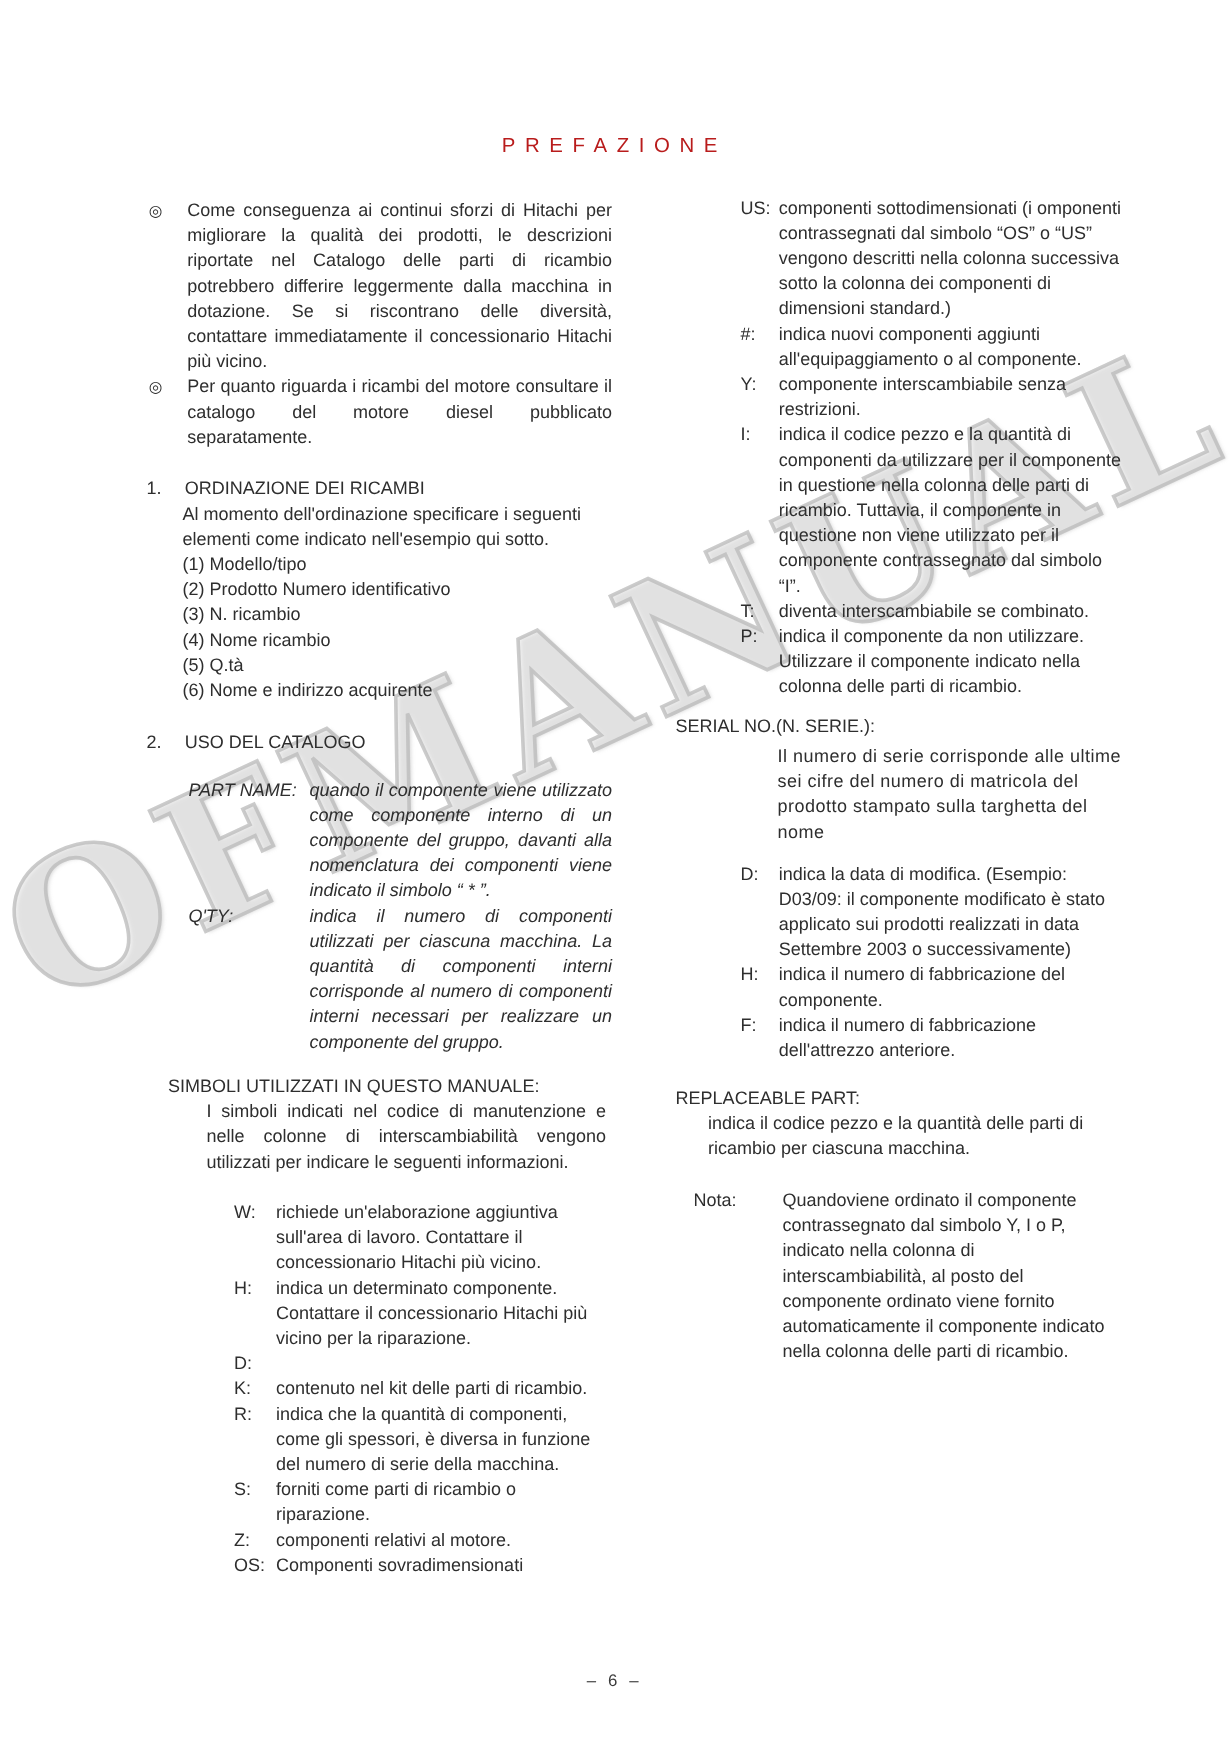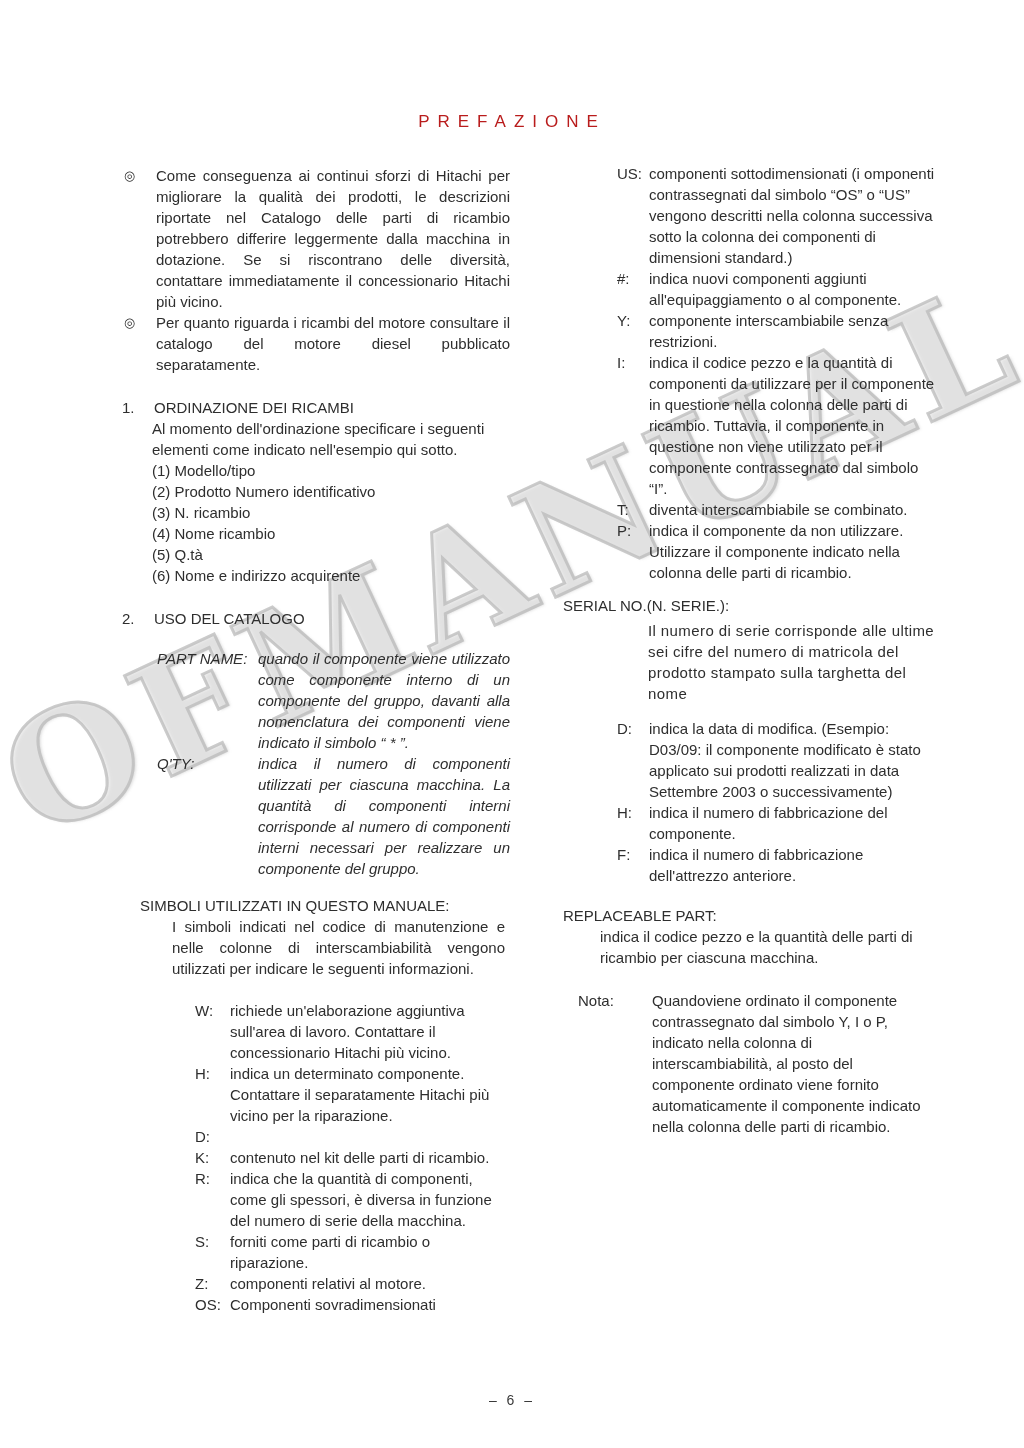--- a/index.html
+++ b/index.html
@@ -67,21 +67,21 @@
   .sym-row .txt { flex: 1; }
 
   .symlist-right .sym-row { margin-left: 54px; }
   .symlist-right .sym-row .key { flex: 0 0 32px; }
 
   .serial-head { margin-top: 12px; }
   .serial-text { margin-left: 85px; margin-top: 4px; width: 287px; letter-spacing: 0.4px; }
   .serial-syms { margin-top: 14px; }
 
   .repl-head { margin-top: 19px; }
-  .repl-text { margin-left: 37px; }
+  .repl-text { margin-left: 27px; }
 
   .nota-row { display: flex; margin-left: 15px; margin-top: 22px; }
   .nota-row .nlabel { flex: 0 0 74px; }
   .nota-row .ntext { flex: 1; }
 
   .page-number {
     position: absolute; left: 0; top: 1392px; width: 1024px;
     text-align: center; font-size: 14px; letter-spacing: 3px; color: #3a3a3a;
     z-index: 2;
   }
@@ -140,21 +140,21 @@
     <div class="simboli-head">SIMBOLI UTILIZZATI IN QUESTO MANUALE:</div>
     <div class="simboli-intro">I simboli indicati nel codice di manutenzione e nelle colonne di interscambiabilità vengono utilizzati per indicare le seguenti informazioni.</div>
 
     <div class="symlist symlist-left">
       <div class="sym-row">
         <span class="key">W:</span>
         <span class="txt">richiede un'elaborazione aggiuntiva sull'area di lavoro. Contattare il concessionario Hitachi più vicino.</span>
       </div>
       <div class="sym-row">
         <span class="key">H:</span>
-        <span class="txt">indica un determinato componente. Contattare il separatamente Hitachi più vicino per la riparazione.</span>
+        <span class="txt">indica un determinato componente. Contattare il concessionario Hitachi più vicino per la riparazione.</span>
       </div>
       <div class="sym-row">
         <span class="key">D:</span>
       </div>
       <div class="sym-row">
         <span class="key">K:</span>
         <span class="txt">contenuto nel kit delle parti di ricambio.</span>
       </div>
       <div class="sym-row">
         <span class="key">R:</span>

